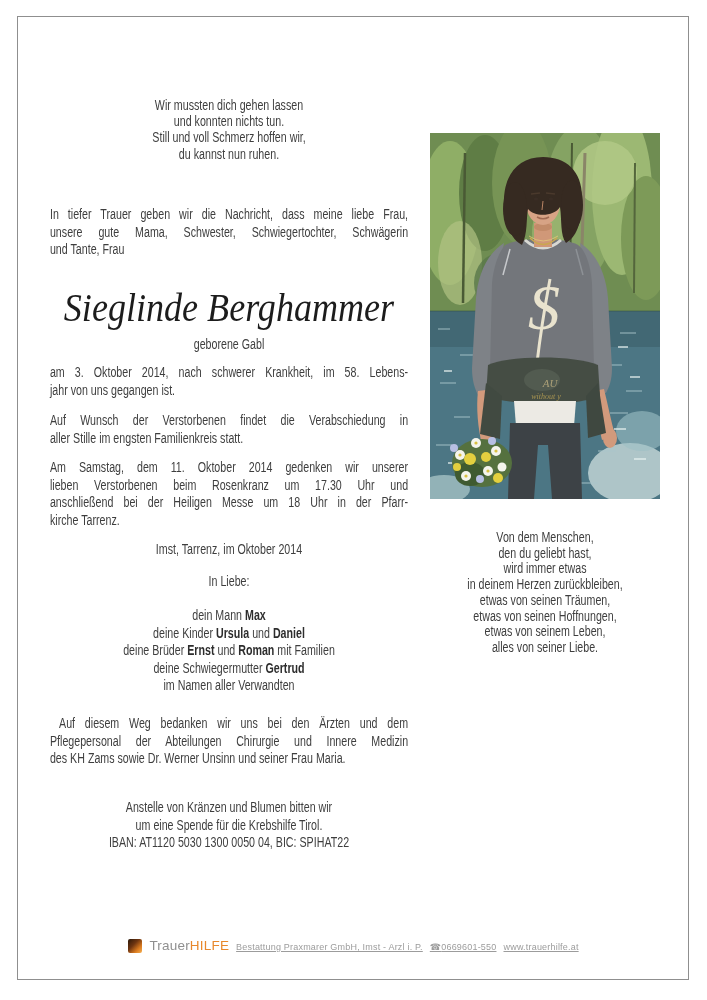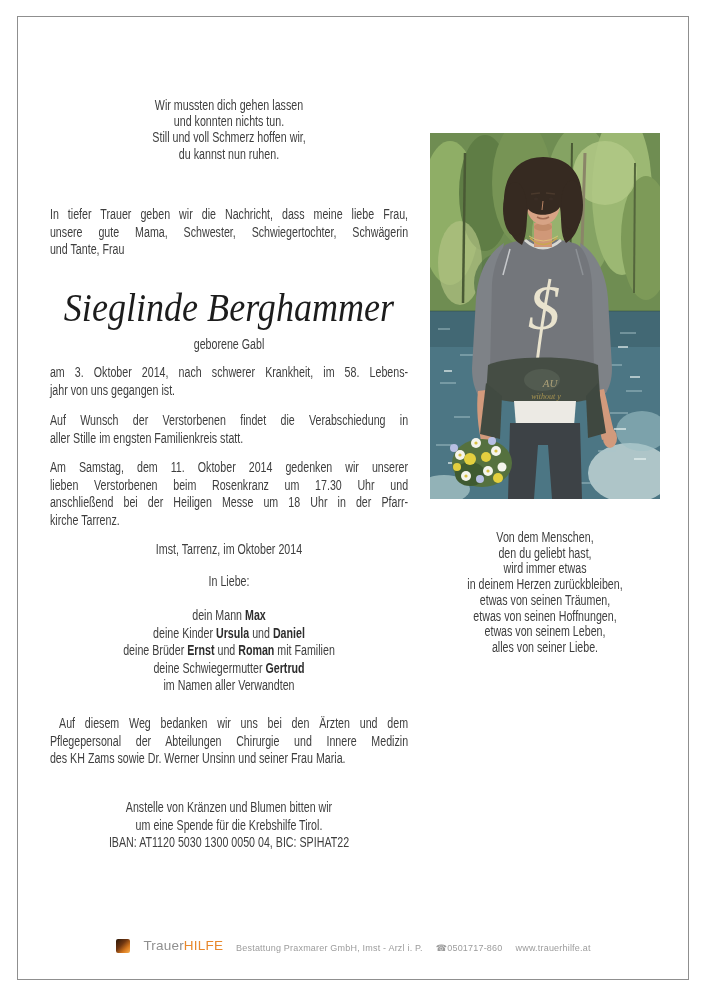--- a/index.html
+++ b/index.html
@@ -20,27 +20,27 @@
   .name{position:absolute;left:-6px;width:470px;top:283px;text-align:center;
         font-family:"Liberation Serif",serif;font-style:italic;font-weight:normal;
         font-size:41px;color:#1c1c1c;transform:scaleX(0.88);transform-origin:50% 0;margin:0;}
 
   .rightcol{left:310px;line-height:15.7px;}
 
   .photo{position:absolute;left:430px;top:133px;width:248px;height:366px;}
   .photo svg{display:block;}
 
   .footer{position:absolute;left:0;right:0;top:938px;display:flex;justify-content:center;
-          align-items:flex-end;gap:13px;}
+          align-items:center;gap:7px;}
   .logo-sq{width:14px;height:14px;border-radius:2px;display:inline-block;
            background:linear-gradient(135deg,#2a1708 0%,#6e3511 40%,#d97a1f 72%,#f7b254 100%);}
   .brand{font-size:13.5px;letter-spacing:.2px;white-space:nowrap;}
   .brand .g{color:#8f8f8f;}
   .brand .o{color:#e8882c;}
-  .fineprint{font-size:9px;color:#9c9c9c;letter-spacing:.2px;white-space:nowrap;padding-top:3px;}
+  .fineprint{font-size:9px;color:#9c9c9c;letter-spacing:.2px;white-space:nowrap;padding-top:3px;text-decoration:underline;}
 </style>
 </head>
 <body>
 
 <div class="card">
   <div class="frame"></div>
 
   <div class="col ctr tight" style="top:97px">
       <div class="ln">Wir mussten dich gehen lassen</div>
       <div class="ln">und konnten nichts tun.</div>
@@ -219,16 +219,16 @@
           <circle cx="62" cy="308" r="4" fill="#b7bfe3"></circle>
         <circle cx="24" cy="315" r="4" fill="#b7bfe3"></circle>
       </g>
     </svg>
   </div>
 
   <div class="footer">
     <span class="logo-sq"></span>
     <span class="brand"><span class="g">Trauer</span><span class="o">HILFE</span></span>
     <span class="fineprint">Bestattung Praxmarer GmbH, Imst - Arzl i. P.</span>
-    <span class="fineprint"><span>☎</span><span>0501717-860</span></span>
+    <span class="fineprint"><span>☎</span><span>0669601-550</span></span>
     <span class="fineprint">www.trauerhilfe.at</span>
   </div>
 </div>
 
 </body></html>

